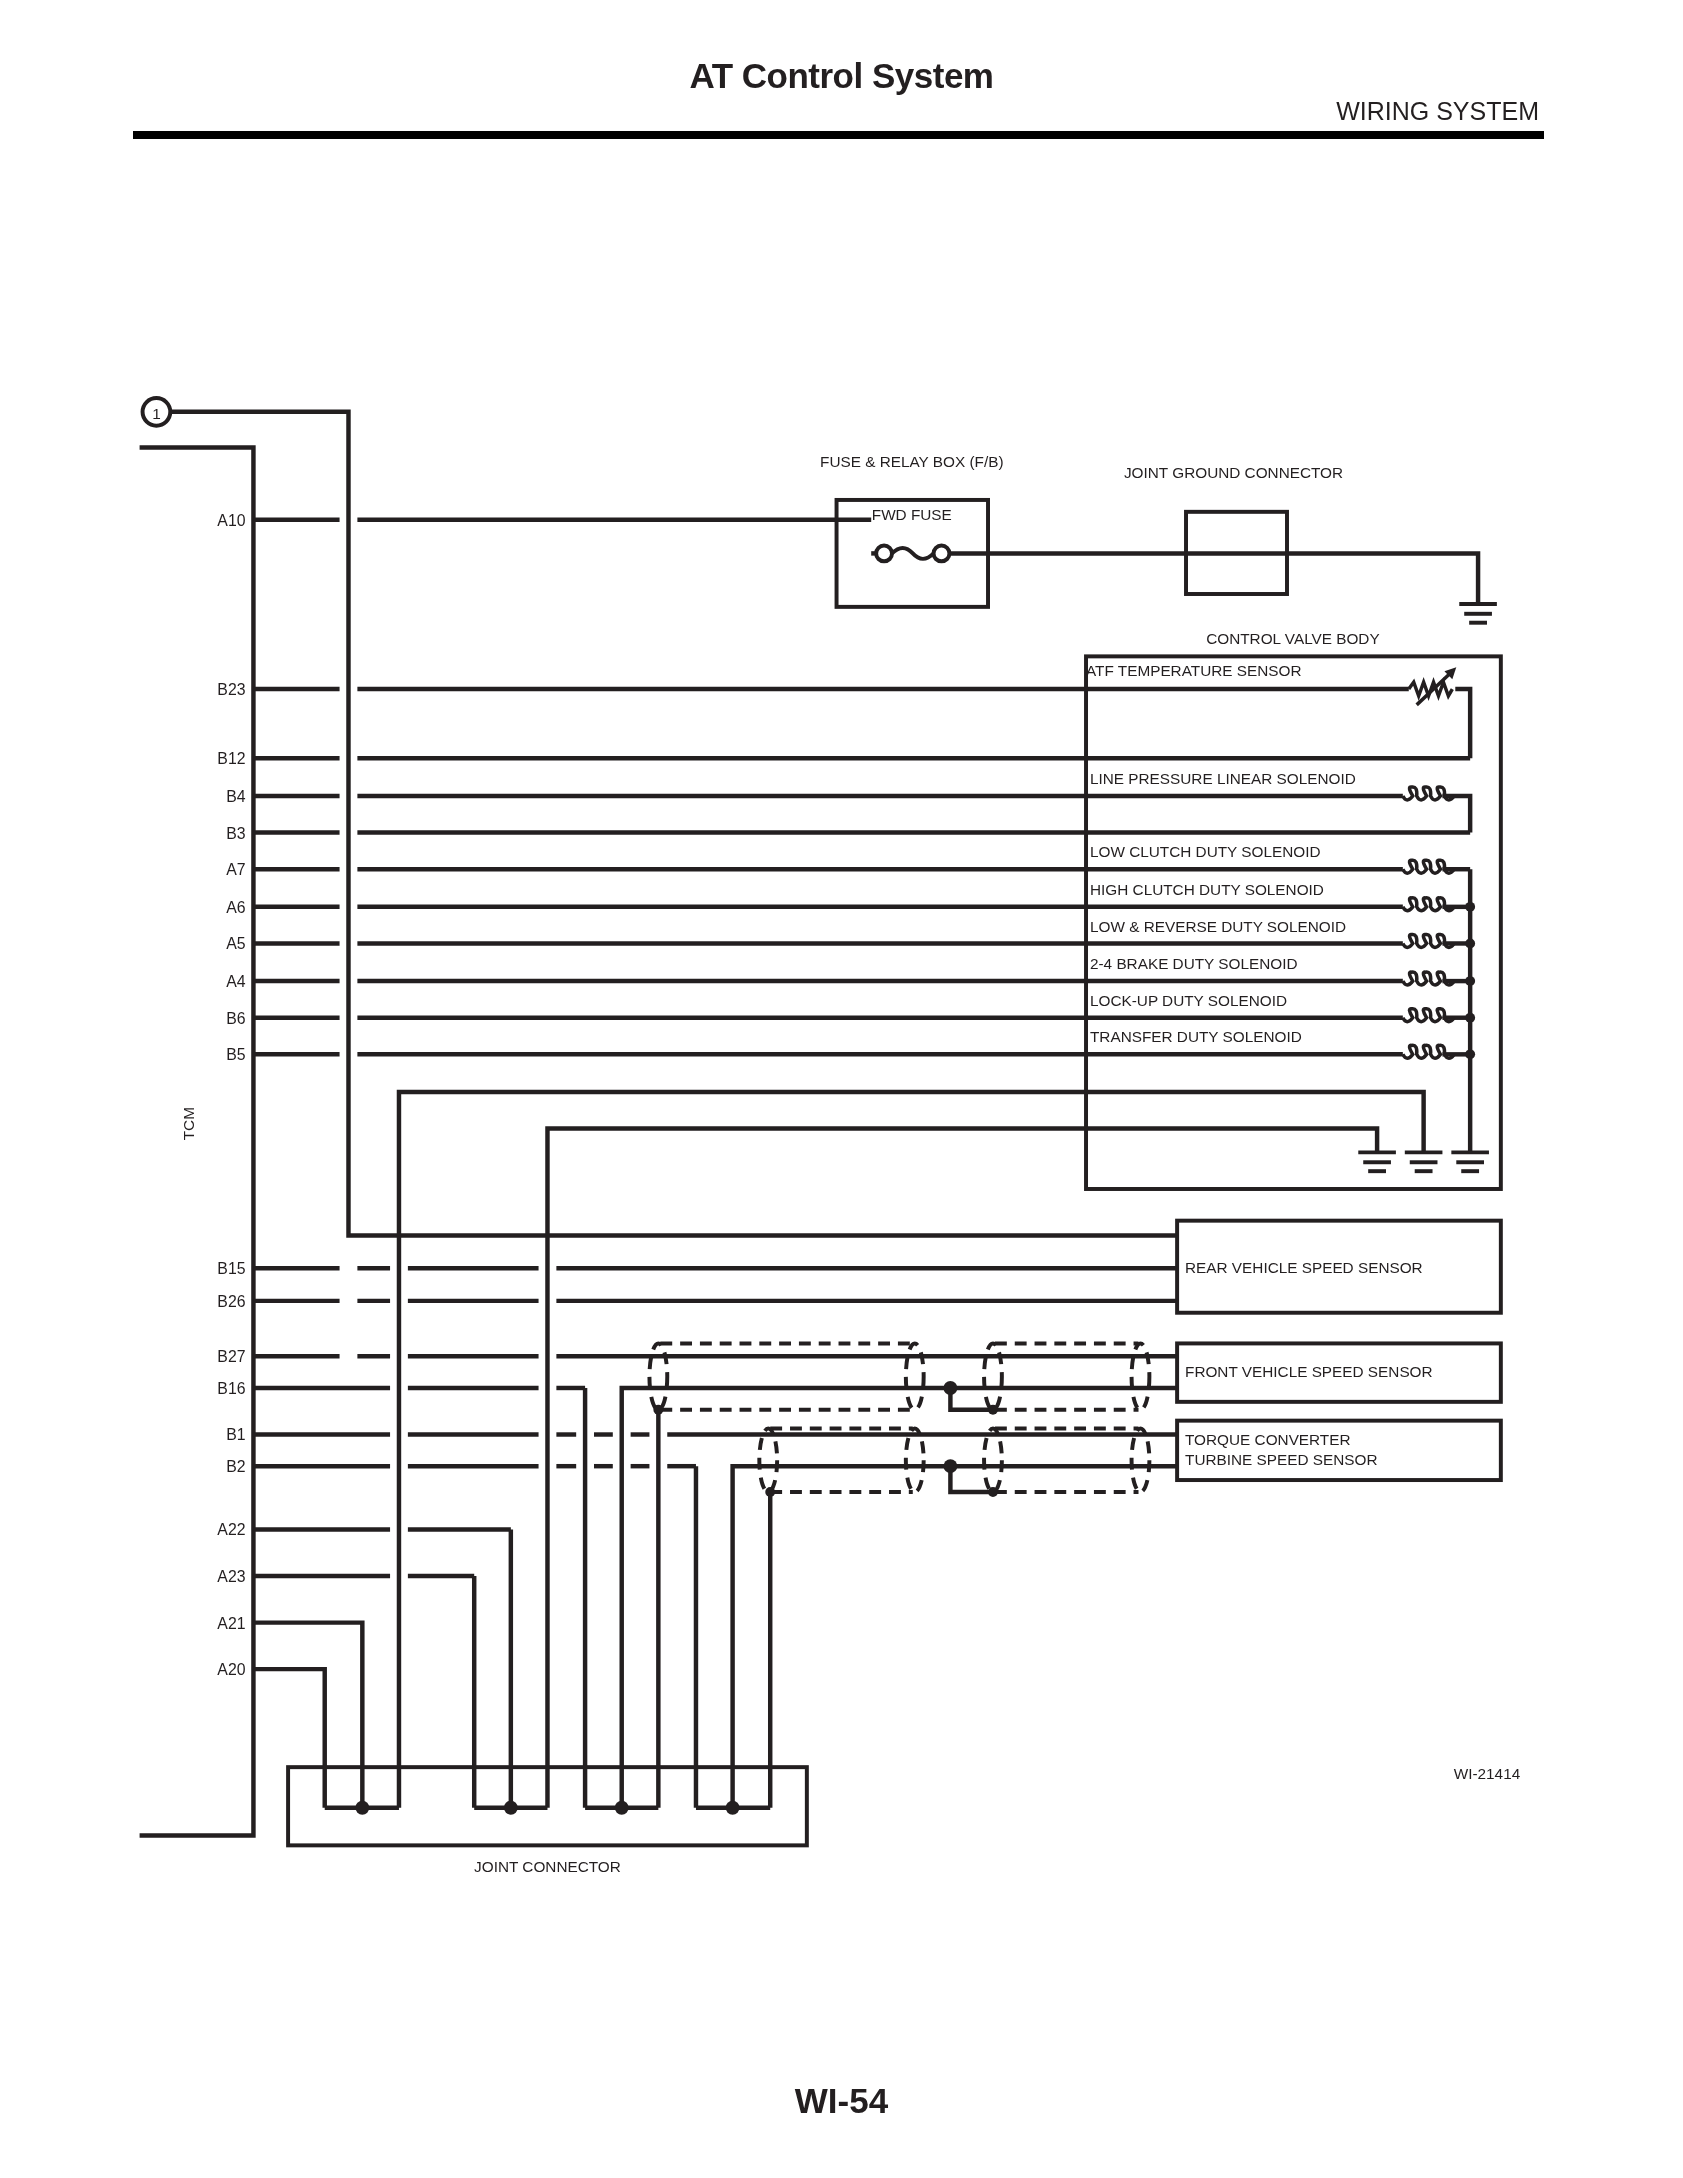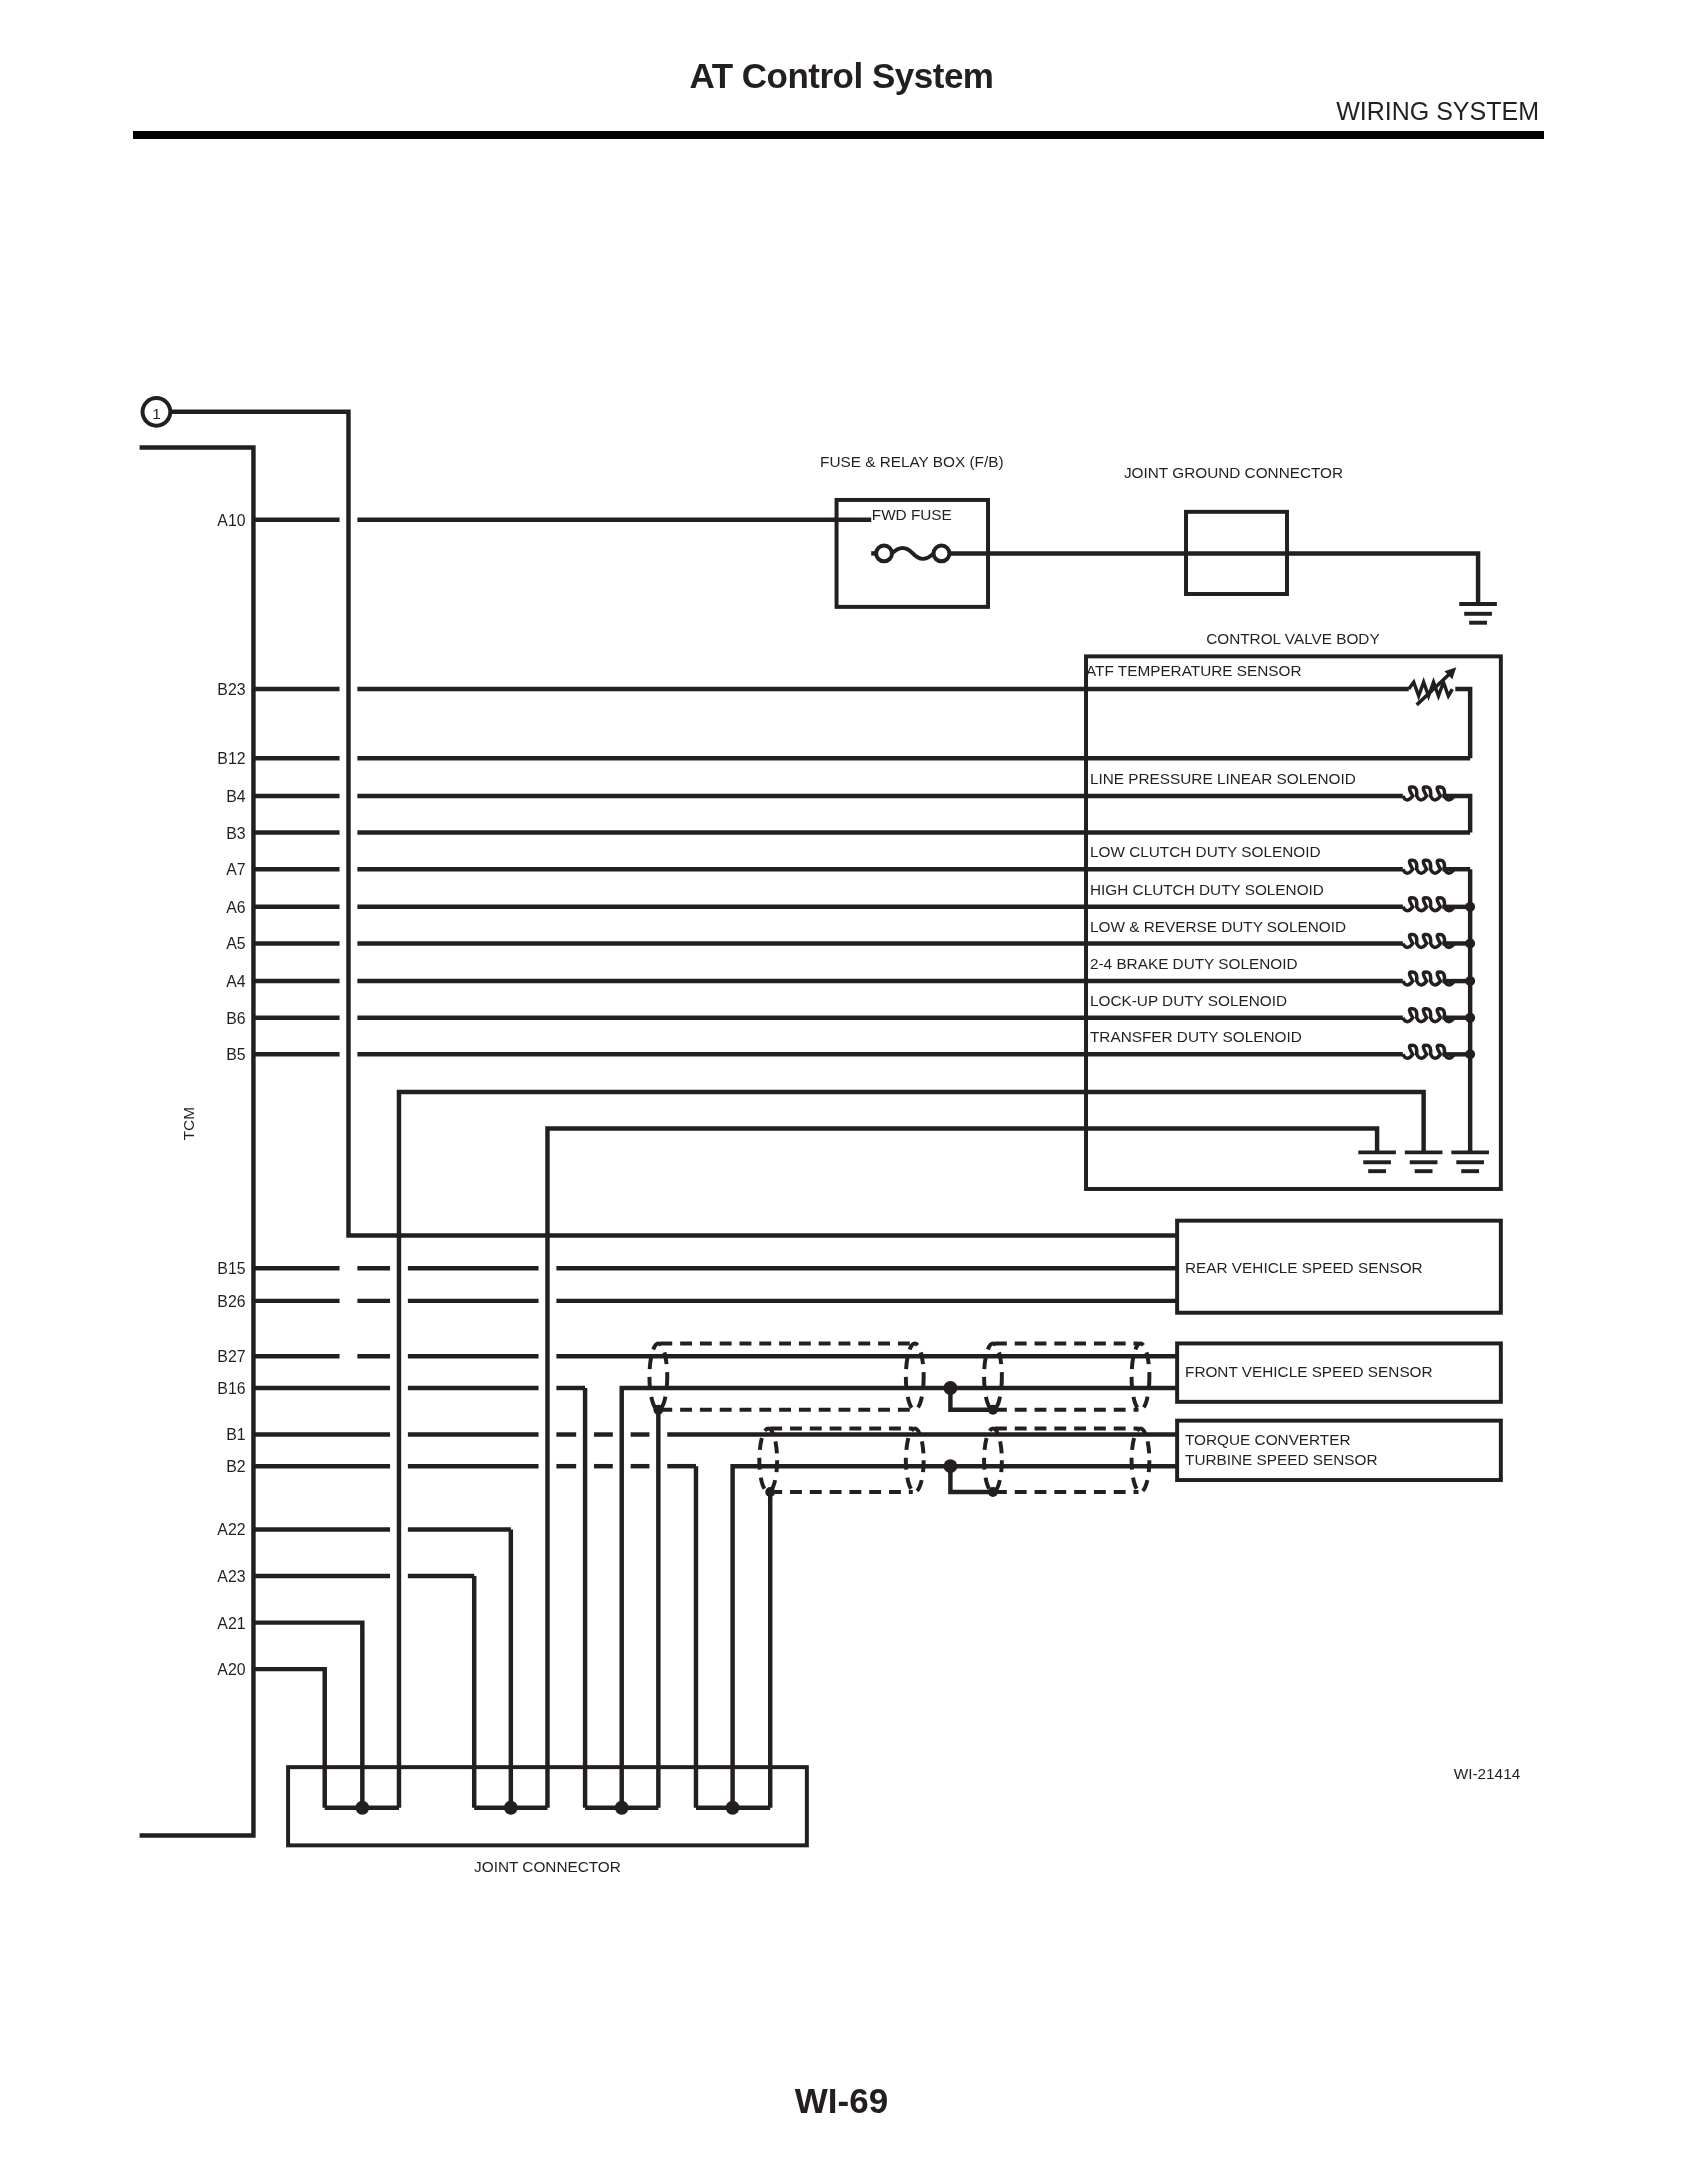--- a/index.html
+++ b/index.html
@@ -15,21 +15,21 @@
   svg text { font-family: "Liberation Sans", sans-serif; fill: #231f20; }
   .lbl { font-size: 15.5px; }
   .pin { font-size: 16px; }
 </style>
 </head>
 <body>
 
 <div id="page-title">AT Control System</div>
 <div id="section-label">WIRING SYSTEM</div>
 <div id="header-rule"></div>
-<div id="page-number">WI-69</div>
+<div id="page-number">WI-54</div>
 
 <svg id="diagram" width="1683" height="2178" viewBox="0 0 1700 2200" xmlns="http://www.w3.org/2000/svg">
   <g id="wires" stroke="#231f20" stroke-width="4.5" fill="none" stroke-linecap="butt">
       <polyline points="172,416 352,416 352,1248 1189,1248"></polyline>
       <polyline points="141,452 256,452 256,1854 141,1854"></polyline>
       <polyline points="256,525 343,525"></polyline>
       <polyline points="361,525 880,525"></polyline>
       <polyline points="880,559 885,559"></polyline>
       <polyline points="959,559 1493,559 1493,608"></polyline>
       <polyline points="256,696 343,696"></polyline>

